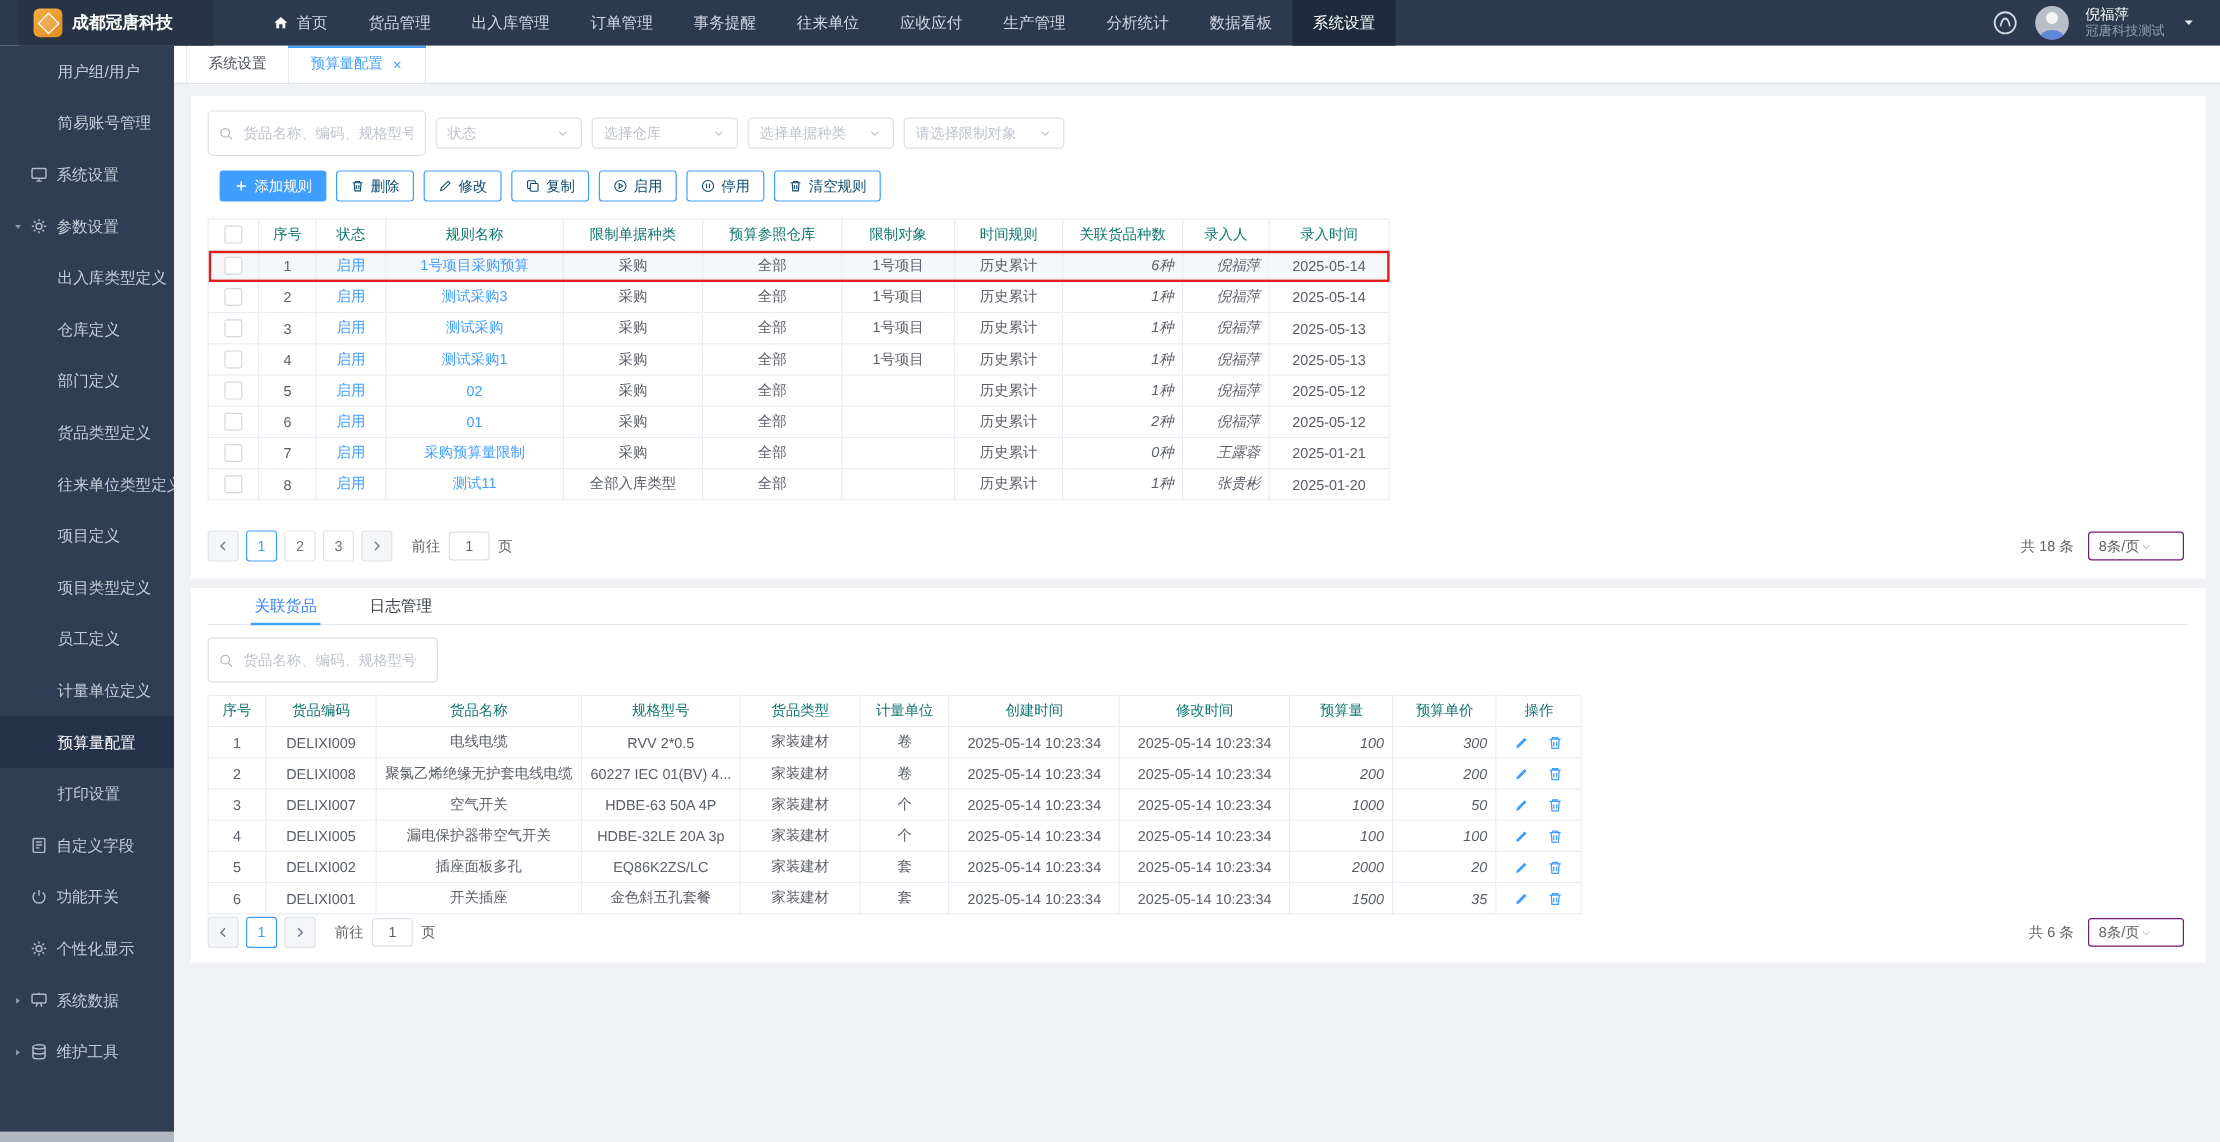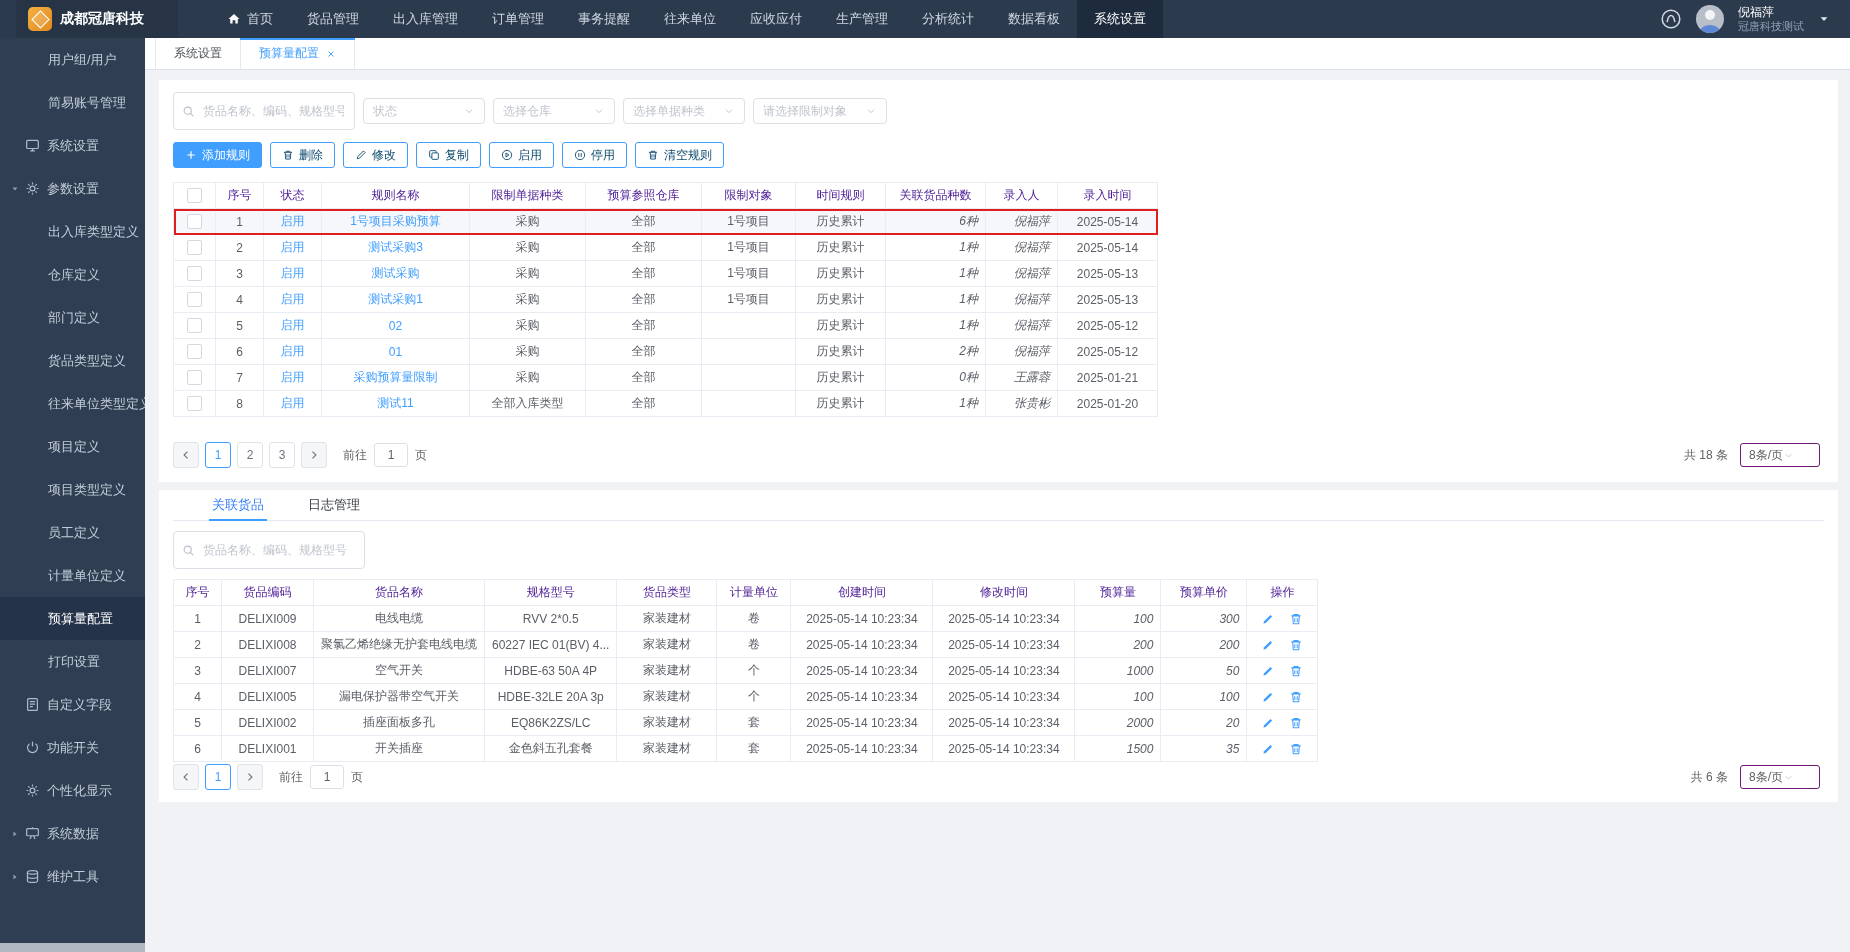--- a/index.html
+++ b/index.html
@@ -53,31 +53,31 @@
              display:flex;align-items:center;gap:6px;padding:0 8px;box-sizing:border-box;}
   .searchbox .sic{width:13px;height:13px;color:#b7bdc7;flex:none;}
   .searchbox input{border:0;outline:0;flex:1;min-width:0;font-size:12px;color:#606266;background:transparent;
                    font-family:"Liberation Sans","DejaVu Sans",sans-serif;}
   .searchbox input::placeholder{color:#bfc4cc;}
   .sel{width:122px;height:26px;border:1px solid #dcdfe6;border-radius:4px;background:#fff;color:#bfc4cc;
        display:flex;align-items:center;justify-content:space-between;padding:0 9px;box-sizing:border-box;cursor:pointer;}
   .sel.wide{width:134px;}
   .sel .ic{width:12px;height:12px;color:#c0c4cc;}
   
-  .toolbar{margin-top:12px;display:flex;gap:8px;}
+  .toolbar{margin-top:12px;display:flex;gap:8px;margin-left:10px;}
   .btn{height:26px;display:inline-flex;align-items:center;gap:5px;padding:0 11px;border-radius:3px;font-size:12px;
        border:1px solid #409eff;color:#0c4a6e;background:#fff;cursor:pointer;white-space:nowrap;}
   .btn .ic{width:12px;height:12px;}
   .btn.primary{background:#409eff;color:#fff;}
   
   .table-wrap{margin-top:14px;}
   table{border-collapse:collapse;table-layout:fixed;}
   th,td{border:1px solid #e9edf3;height:26px;padding:0 7px;font-size:12px;color:#5a5e66;text-align:center;
         overflow:hidden;white-space:nowrap;text-overflow:ellipsis;box-sizing:border-box;}
-  th{color:#4c1d95;font-weight:normal;background:#fff;}
+  th{color:#0f766e;font-weight:normal;background:#fff;}
   td.link{color:#409eff;cursor:pointer;}
   td.right,th.right{text-align:right;font-style:italic;}
   tr.hl{background:#f5f7fa;outline:2px solid #e01e1e;outline-offset:-2px;}
   .cb{display:inline-block;width:13px;height:13px;border:1px solid #d4d8df;border-radius:2px;background:#fff;vertical-align:middle;cursor:pointer;}
   .ops .op{display:inline-block;width:14px;height:14px;color:#409eff;margin:0 7px;vertical-align:middle;cursor:pointer;}
   
   .pagination{margin-top:auto;display:flex;align-items:center;gap:6px;font-size:12px;color:#606266;padding:2px 2px 2px 0;}
   .pg-btn{min-width:26px;height:26px;border:1px solid #dfe3ea;border-radius:3px;background:#fff;color:#6b7280;
           display:inline-flex;align-items:center;justify-content:center;box-sizing:border-box;cursor:pointer;}
   .pg-btn .ic{width:12px;height:12px;}

